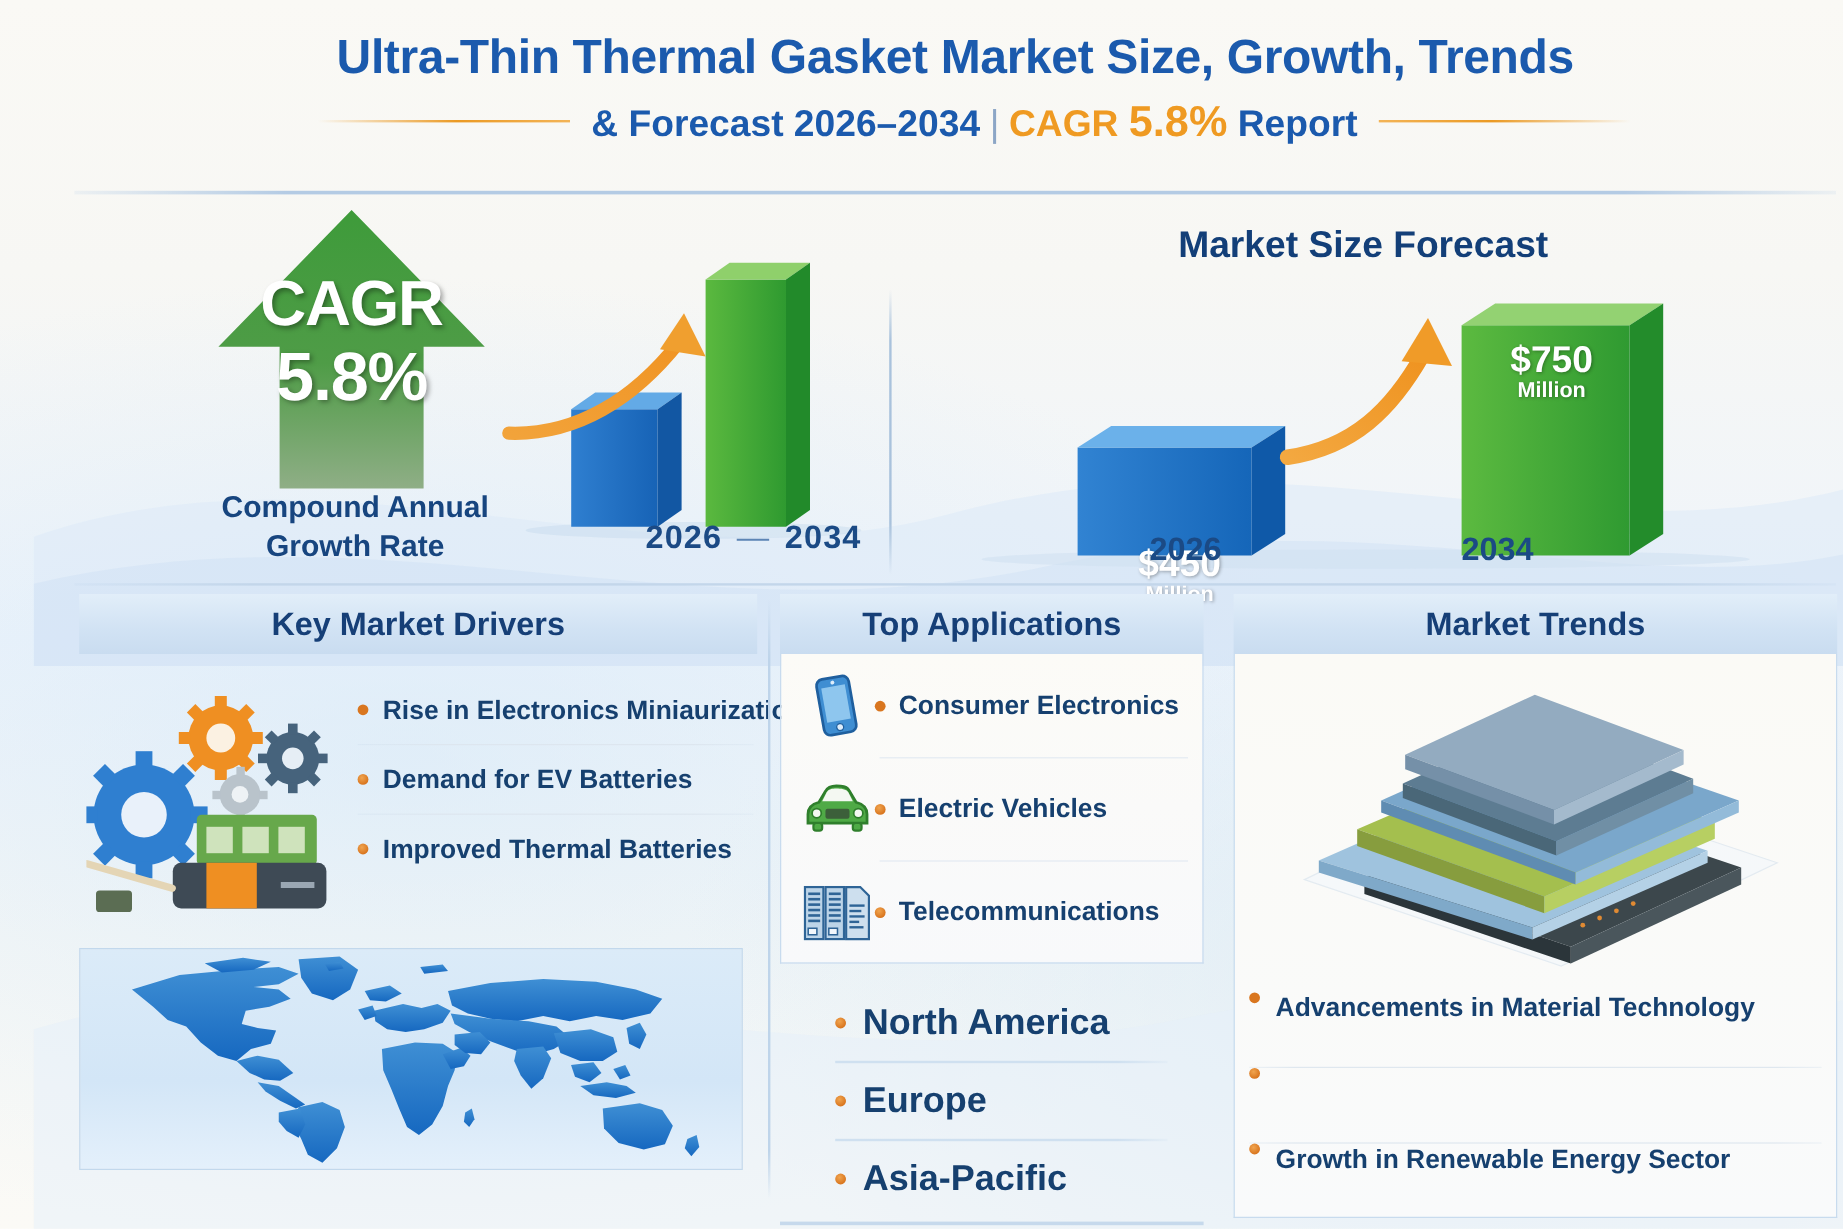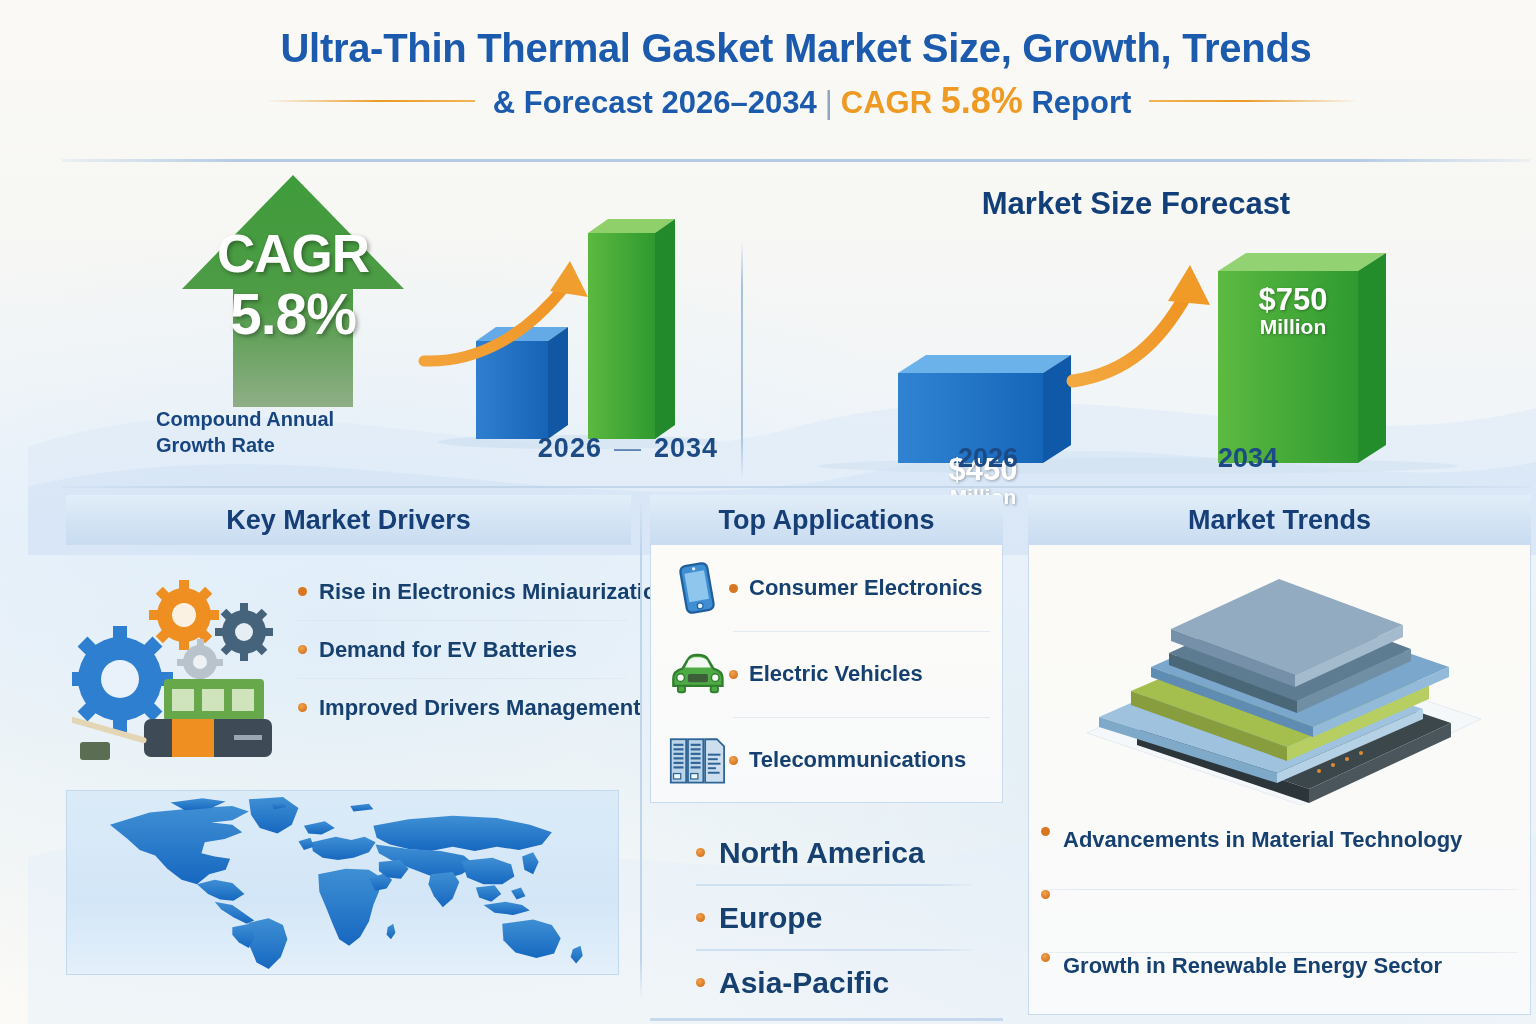--- a/index.html
+++ b/index.html
@@ -43,38 +43,38 @@
   .bot-rule{ position:absolute; top:486px; left:34px; width:1468px; height:2px;
     background:linear-gradient(90deg,rgba(170,198,228,.1),#c3d6ea 10%,#c3d6ea 90%,rgba(170,198,228,.1)); }
 
   
   .cagr-wrap{ position:absolute; left:150px; top:8px; width:230px; height:300px; }
   .arrow-up{ position:absolute; left:0; top:0; width:230px; height:240px; }
   .cagr-text{ position:absolute; left:0; top:56px; width:230px; text-align:center; color:#fff;
     font-weight:bold; text-shadow:2px 2px 4px rgba(0,0,0,.35); line-height:1; }
   .cagr-text .l1{ font-size:53px; letter-spacing:-1px; }
   .cagr-text .l2{ font-size:57px; margin-top:6px; letter-spacing:-1px; }
-  .cagr-cap{ position:absolute; left:-22px; top:236px; width:280px; text-align:left;
-    color:#17457f; font-size:20px; font-weight:600; line-height:1.28; }
+  .cagr-cap{ position:absolute; left:-22px; top:236px; width:280px; text-align:center;
+    color:#17457f; font-size:25px; font-weight:600; line-height:1.28; }
 
   
   .mini-chart{ position:absolute; left:390px; top:30px; width:300px; height:290px; }
   .mini-years{ position:absolute; left:390px; top:270px; width:300px; text-align:right;
     color:#1b4a85; font-size:27px; font-weight:bold; letter-spacing:1px; }
   .mini-years .dash{ color:#5d85b5; font-weight:normal; margin:0 12px; }
 
   
   .fc-title{ position:absolute; left:713px; top:23px; width:790px; text-align:center;
     color:#133f78; font-size:31px; font-weight:bold; }
   .fc-chart{ position:absolute; left:760px; top:60px; width:700px; height:260px; }
   .fc-xlab{ position:absolute; color:#1b4a85; font-size:27px; font-weight:bold; }
   .bar-lab{ position:absolute; color:#fff; font-weight:bold; text-align:center;
     text-shadow:1px 1px 3px rgba(0,0,0,.32); line-height:1.08; }
   .bar-lab .v{ font-size:31px; display:block; }
-  .bar-lab .u{ font-size:21px; display:block; }
+  .bar-lab .u{ font-size:18px; display:block; }
 
   
   .cols{ position:absolute; top:495px; left:0; width:1536px; height:520px; }
 
   .panel-head{
     height:50px; display:flex; align-items:center; justify-content:center;
     background:linear-gradient(180deg,#e2eef9 0%,#d2e3f4 55%,#c9dcf0 100%);
     color:#163f77; font-size:27px; font-weight:bold;
   }
 
@@ -335,21 +335,21 @@
             <span>Rise in Electronics Miniaurization</span>
           </div>
           <div class="drv-sep"></div>
           <div class="drv-item">
             <span class="bullet soft"></span>
             <span>Demand for EV Batteries</span>
           </div>
           <div class="drv-sep"></div>
           <div class="drv-item">
             <span class="bullet soft"></span>
-            <span>Improved Drivers Management</span>
+            <span>Improved Thermal Batteries</span>
           </div>
         </div>
       </div>
 
       <div class="map-card">
         <svg viewBox="0 0 1000 330" preserveAspectRatio="xMidYMid meet">
           <defs>
             <linearGradient id="mapG" x1="0" y1="0" x2="0" y2="1">
               <stop offset="0%" stop-color="#3f8fd4"></stop>
                 <stop offset="100%" stop-color="#1668c0"></stop>

